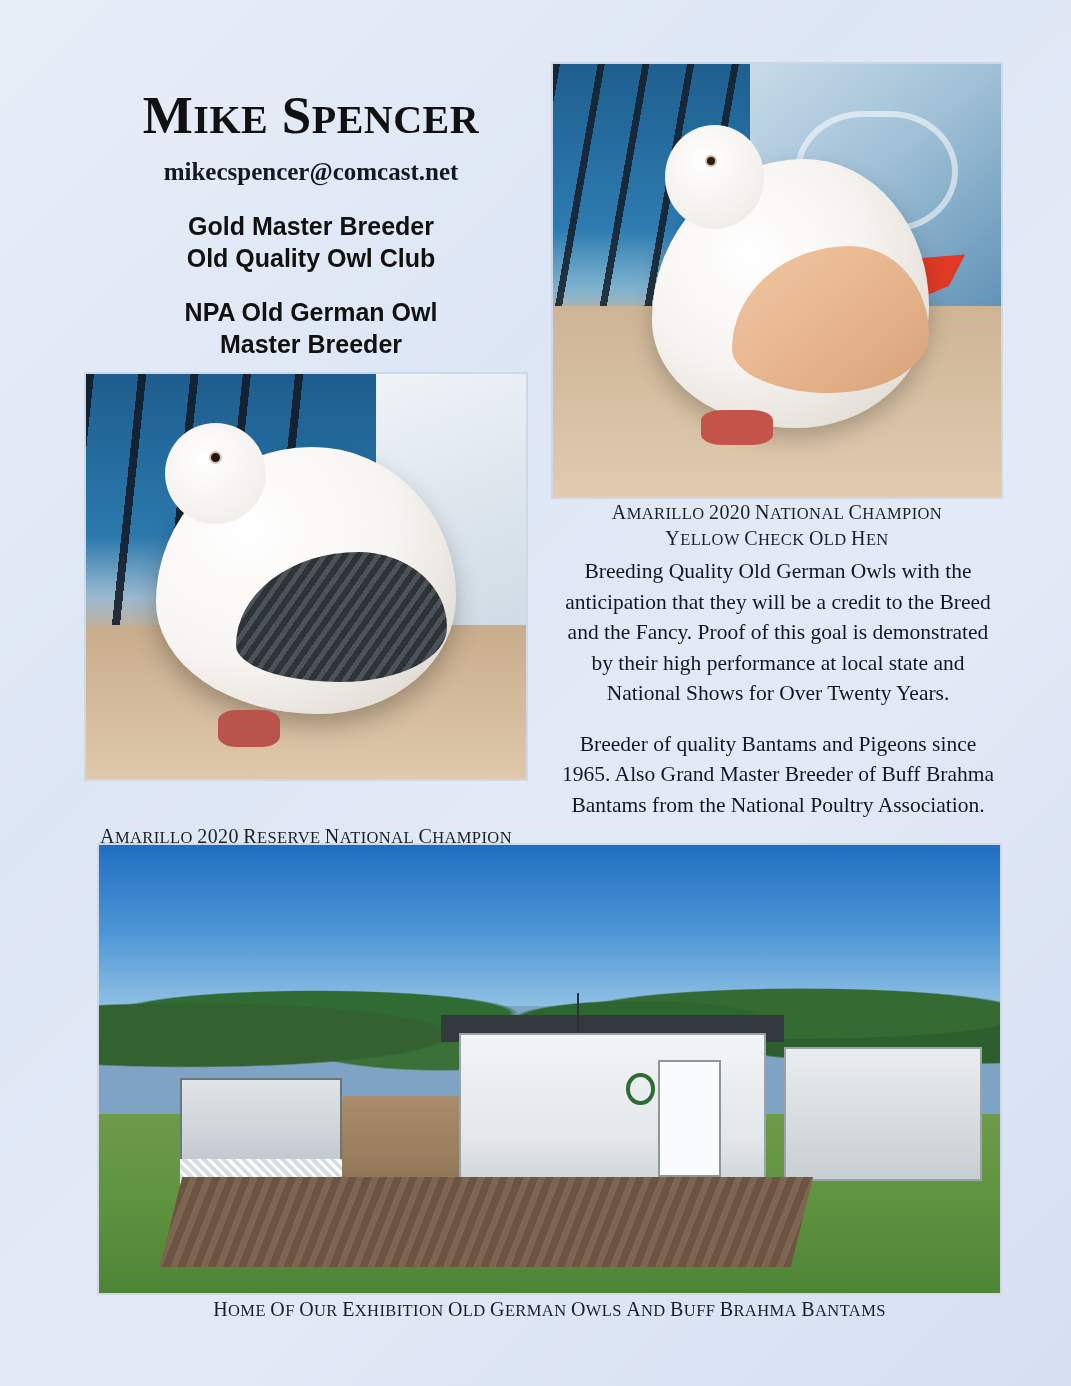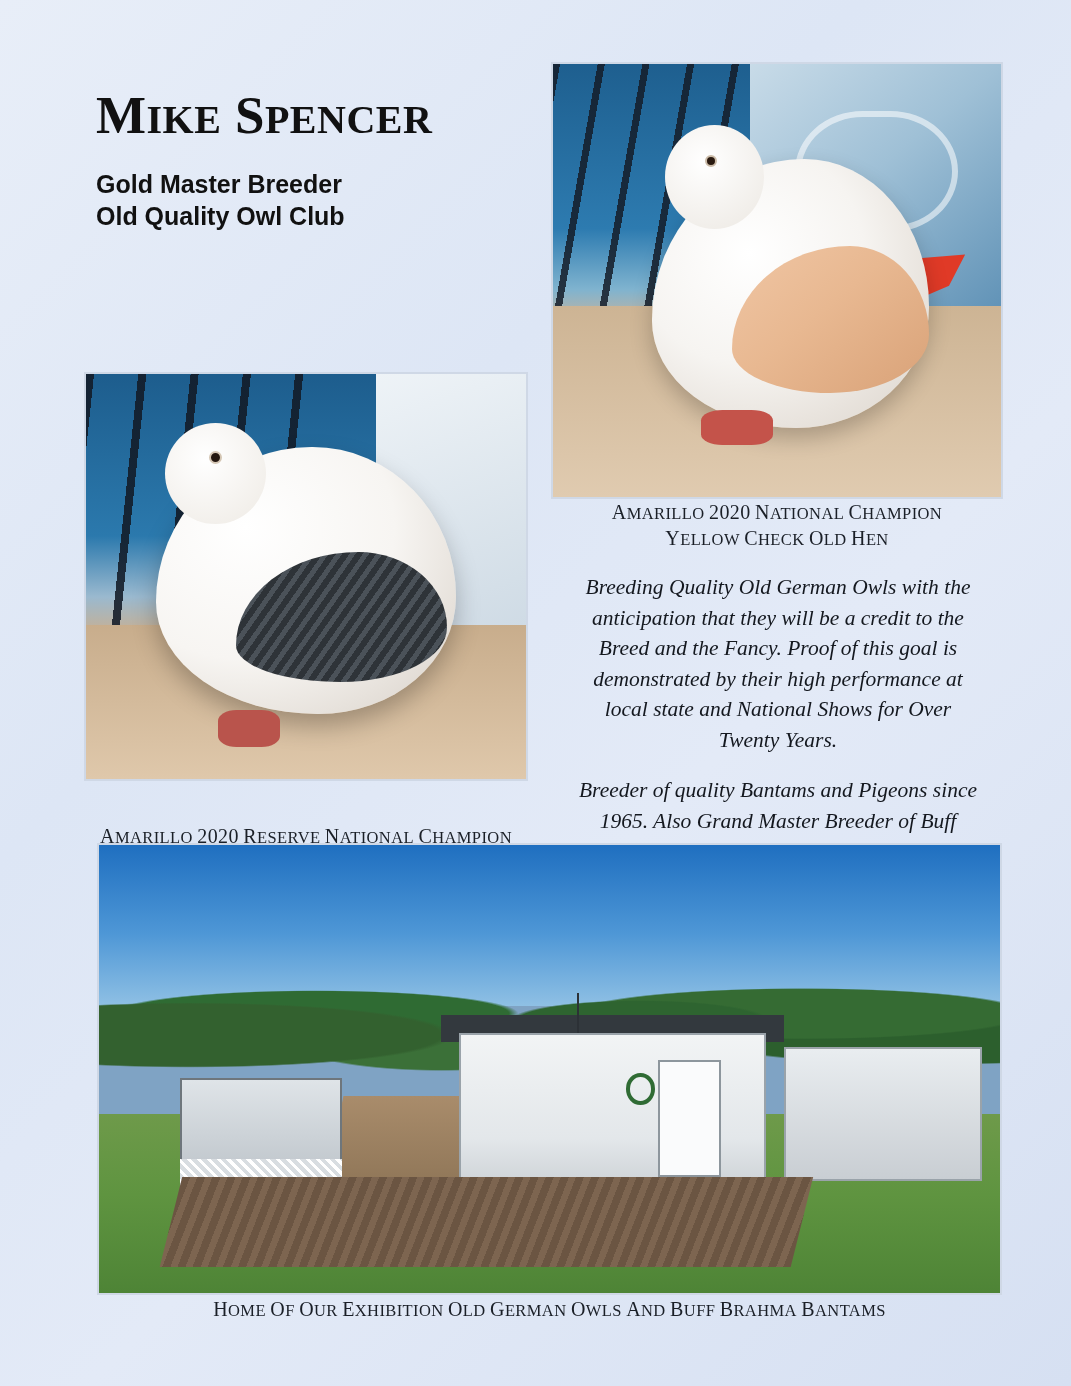--- a/index.html
+++ b/index.html
@@ -17,20 +17,21 @@
     width: 1071px;
     height: 1386px;
   }
 
   
   .header-block {
     position: absolute;
     left: 96px;
     top: 88px;
     width: 430px;
+    text-align: center;
   }
   .name-title {
     font-family: "Liberation Serif", serif;
     font-weight: bold;
     font-size: 52px;
     letter-spacing: 0.5px;
     color: #111;
     margin: 0;
     line-height: 1.05;
     white-space: nowrap;
@@ -243,33 +244,38 @@
     position: absolute;
     left: 561px;
     top: 556px;
     width: 434px;
     text-align: center;
     font-family: "Liberation Serif", serif;
     font-size: 21.5px;
     color: #14181f;
     line-height: 1.42;
   }
-  .copy p { margin: 16px; font-style: italic; }
+  .copy p { margin: 0; }
   .copy p + p { margin-top: 20px; }
 </style>
 </head>
 <body>
 
 <div class="page">
 
   <div class="header-block">
     <div class="name-title"><span style="font-size: 53px;">M</span><span style="font-size: 40px;">IKE</span> <span style="font-size: 53px;">S</span><span style="font-size: 40px;">PENCER</span></div>
+    <div class="email">mikecspencer@comcast.net</div>
     <div class="cred-group">
       <div>Gold Master Breeder</div>
       <div>Old Quality Owl Club</div>
+    </div>
+    <div class="cred-group second">
+      <div>NPA Old German Owl</div>
+      <div>Master Breeder</div>
     </div>
   </div>
 
   <div class="photo" id="photo-hen">
     <div class="inner">
       <div class="bg"></div>
       <div class="panel"></div>
       <div class="bars"></div>
       <div class="floor"></div>
       <div class="poster-foot"></div>

